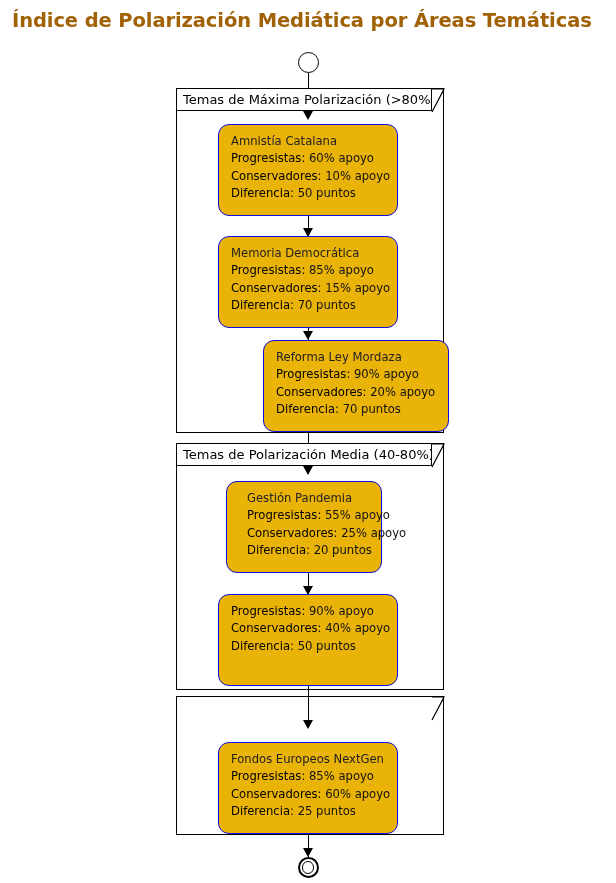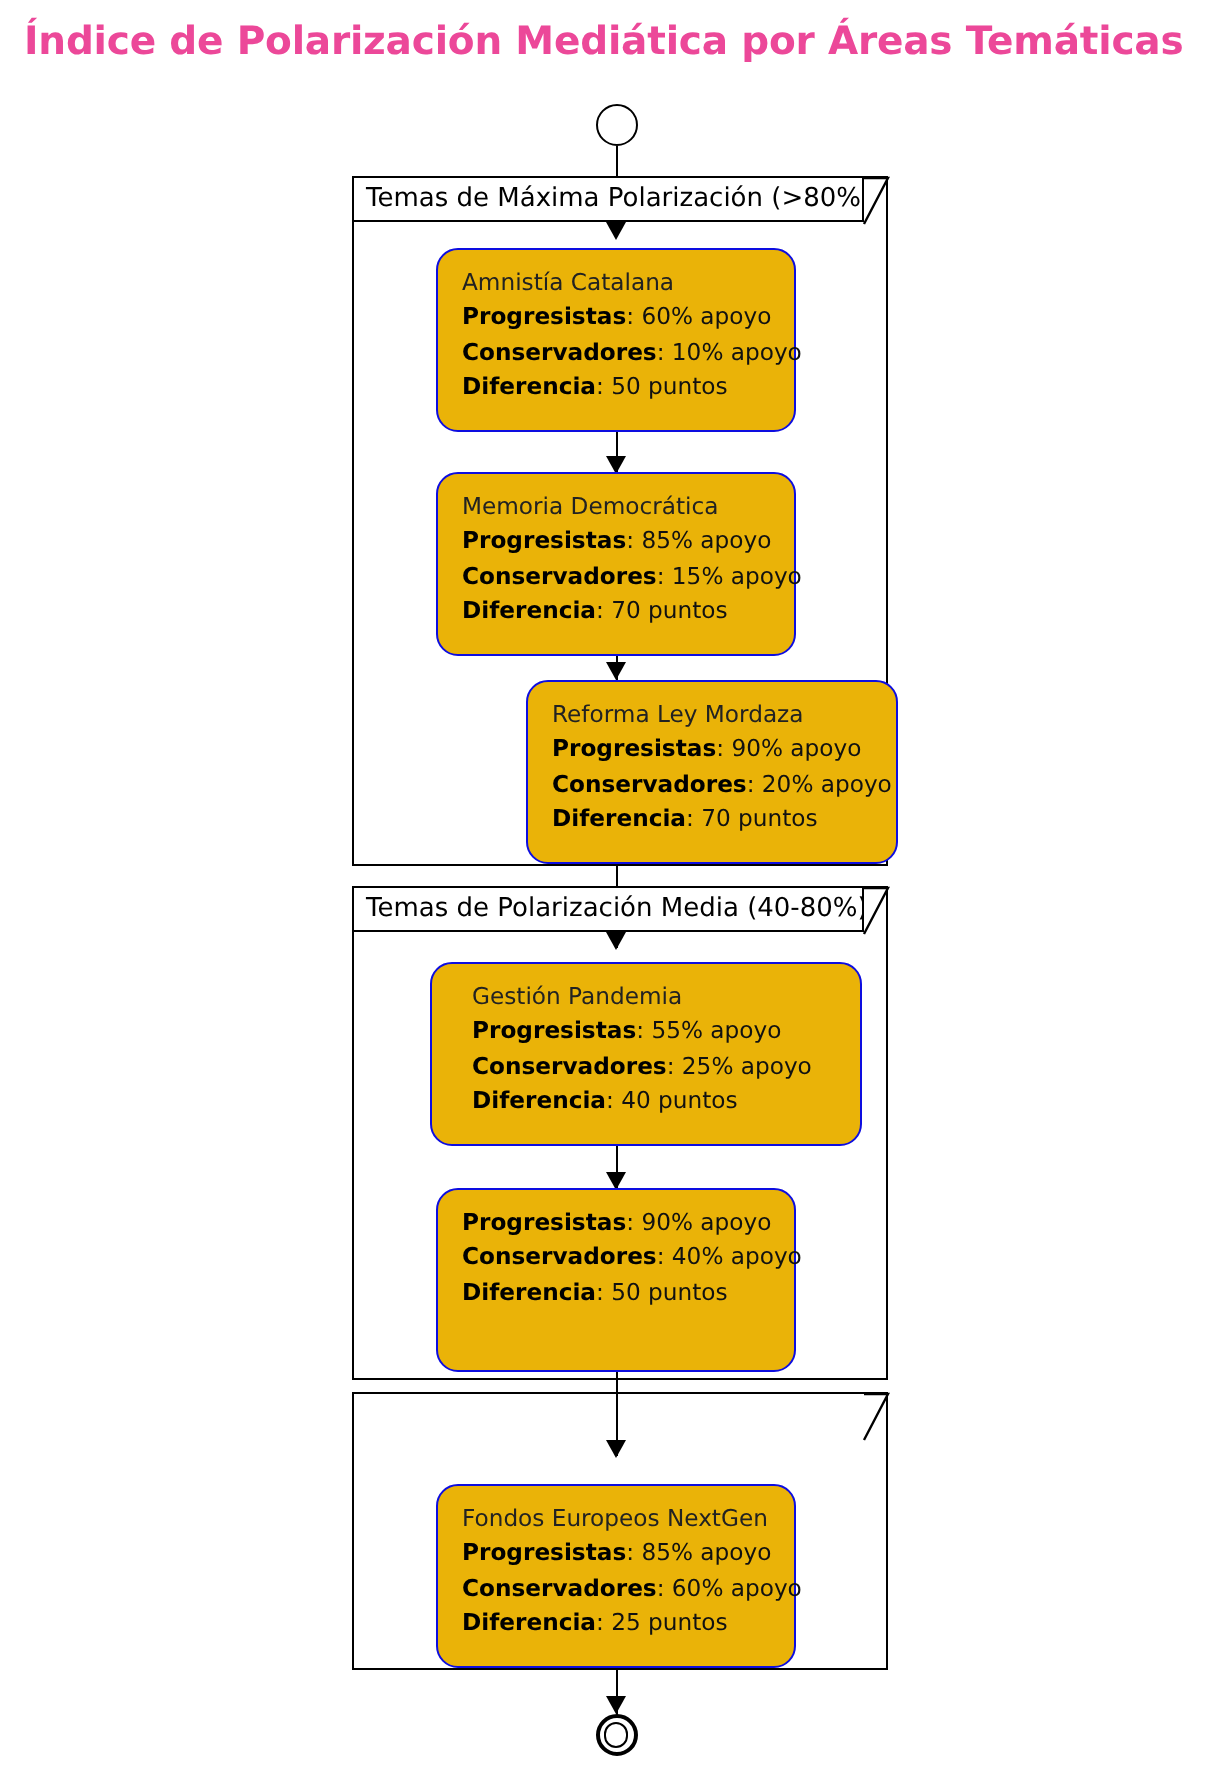--- a/index.html
+++ b/index.html
@@ -20,21 +20,21 @@
   
   #diagram-title {
     position: absolute;
     left: 12px;
     top: 9px;
     width: 600px;
     font-size: 19.5px;
     font-weight: bold;
     letter-spacing: -0.1px;
     white-space: nowrap;
-    color: #ec4899;
+    color: #a16207;
   }
 
   
   #flow-canvas {
     position: absolute;
     left: 0;
     top: 0;
     width: 616px;
     height: 883px;
   }
@@ -83,21 +83,21 @@
     border-radius: 11px;
     padding: 8px 12px 8px 12px;
   }
   .activity-line {
     font-size: 11.6px;
     line-height: 17.4px;
     white-space: nowrap;
     color: #111111;
   }
   .activity-line .lbl {
-    font-weight: bold;
+    font-weight: normal;
     color: #000000;
   }
   .activity-title {
     font-size: 11.6px;
     line-height: 17.4px;
     white-space: nowrap;
     color: #222222;
   }
 
   
@@ -203,25 +203,25 @@
     <div class="partition-label-tab" style="width:256px;padding-left:24px;">
       <div class="partition-label-text">Temas de Polarización Media (40-80%)</div>
     </div>
     <div class="partition-tab-fold" style="left:254px;">
       <svg width="14" height="25" viewBox="0 0 14 25">
         <path d="M1,1 L13,1 L1,24" fill="#ffffff" stroke="#000000" stroke-width="1.2"></path>
       </svg>
     </div>
   </div>
 
-  <div class="activity" style="left:215px; top:481px; width:216px; height:92px;padding-left:20px;">
+  <div class="activity" style="left:226px; top:481px; width:156px; height:92px;padding-left:20px;">
     <div class="activity-title">Gestión Pandemia</div>
     <div class="activity-line"><span class="lbl">Progresistas</span><span>: 55% apoyo</span></div>
     <div class="activity-line"><span class="lbl">Conservadores</span><span>: 25% apoyo</span></div>
-    <div class="activity-line"><span class="lbl">Diferencia</span><span>: 40 puntos</span></div>
+    <div class="activity-line"><span class="lbl">Diferencia</span><span>: 20 puntos</span></div>
   </div>
 
   <div class="conn-line" style="left:307.6px; top:573px; height:22px;"></div>
   <div class="arrowhead" style="left:302.8px; top:586px;"></div>
 
   <div class="activity" style="left:218px; top:594px; width:180px; height:92px;">
     <div class="activity-line"><span class="lbl">Progresistas</span><span>: 90% apoyo</span></div>
     <div class="activity-line"><span class="lbl">Conservadores</span><span>: 40% apoyo</span></div>
     <div class="activity-line"><span class="lbl">Diferencia</span><span>: 50 puntos</span></div>
   </div>

